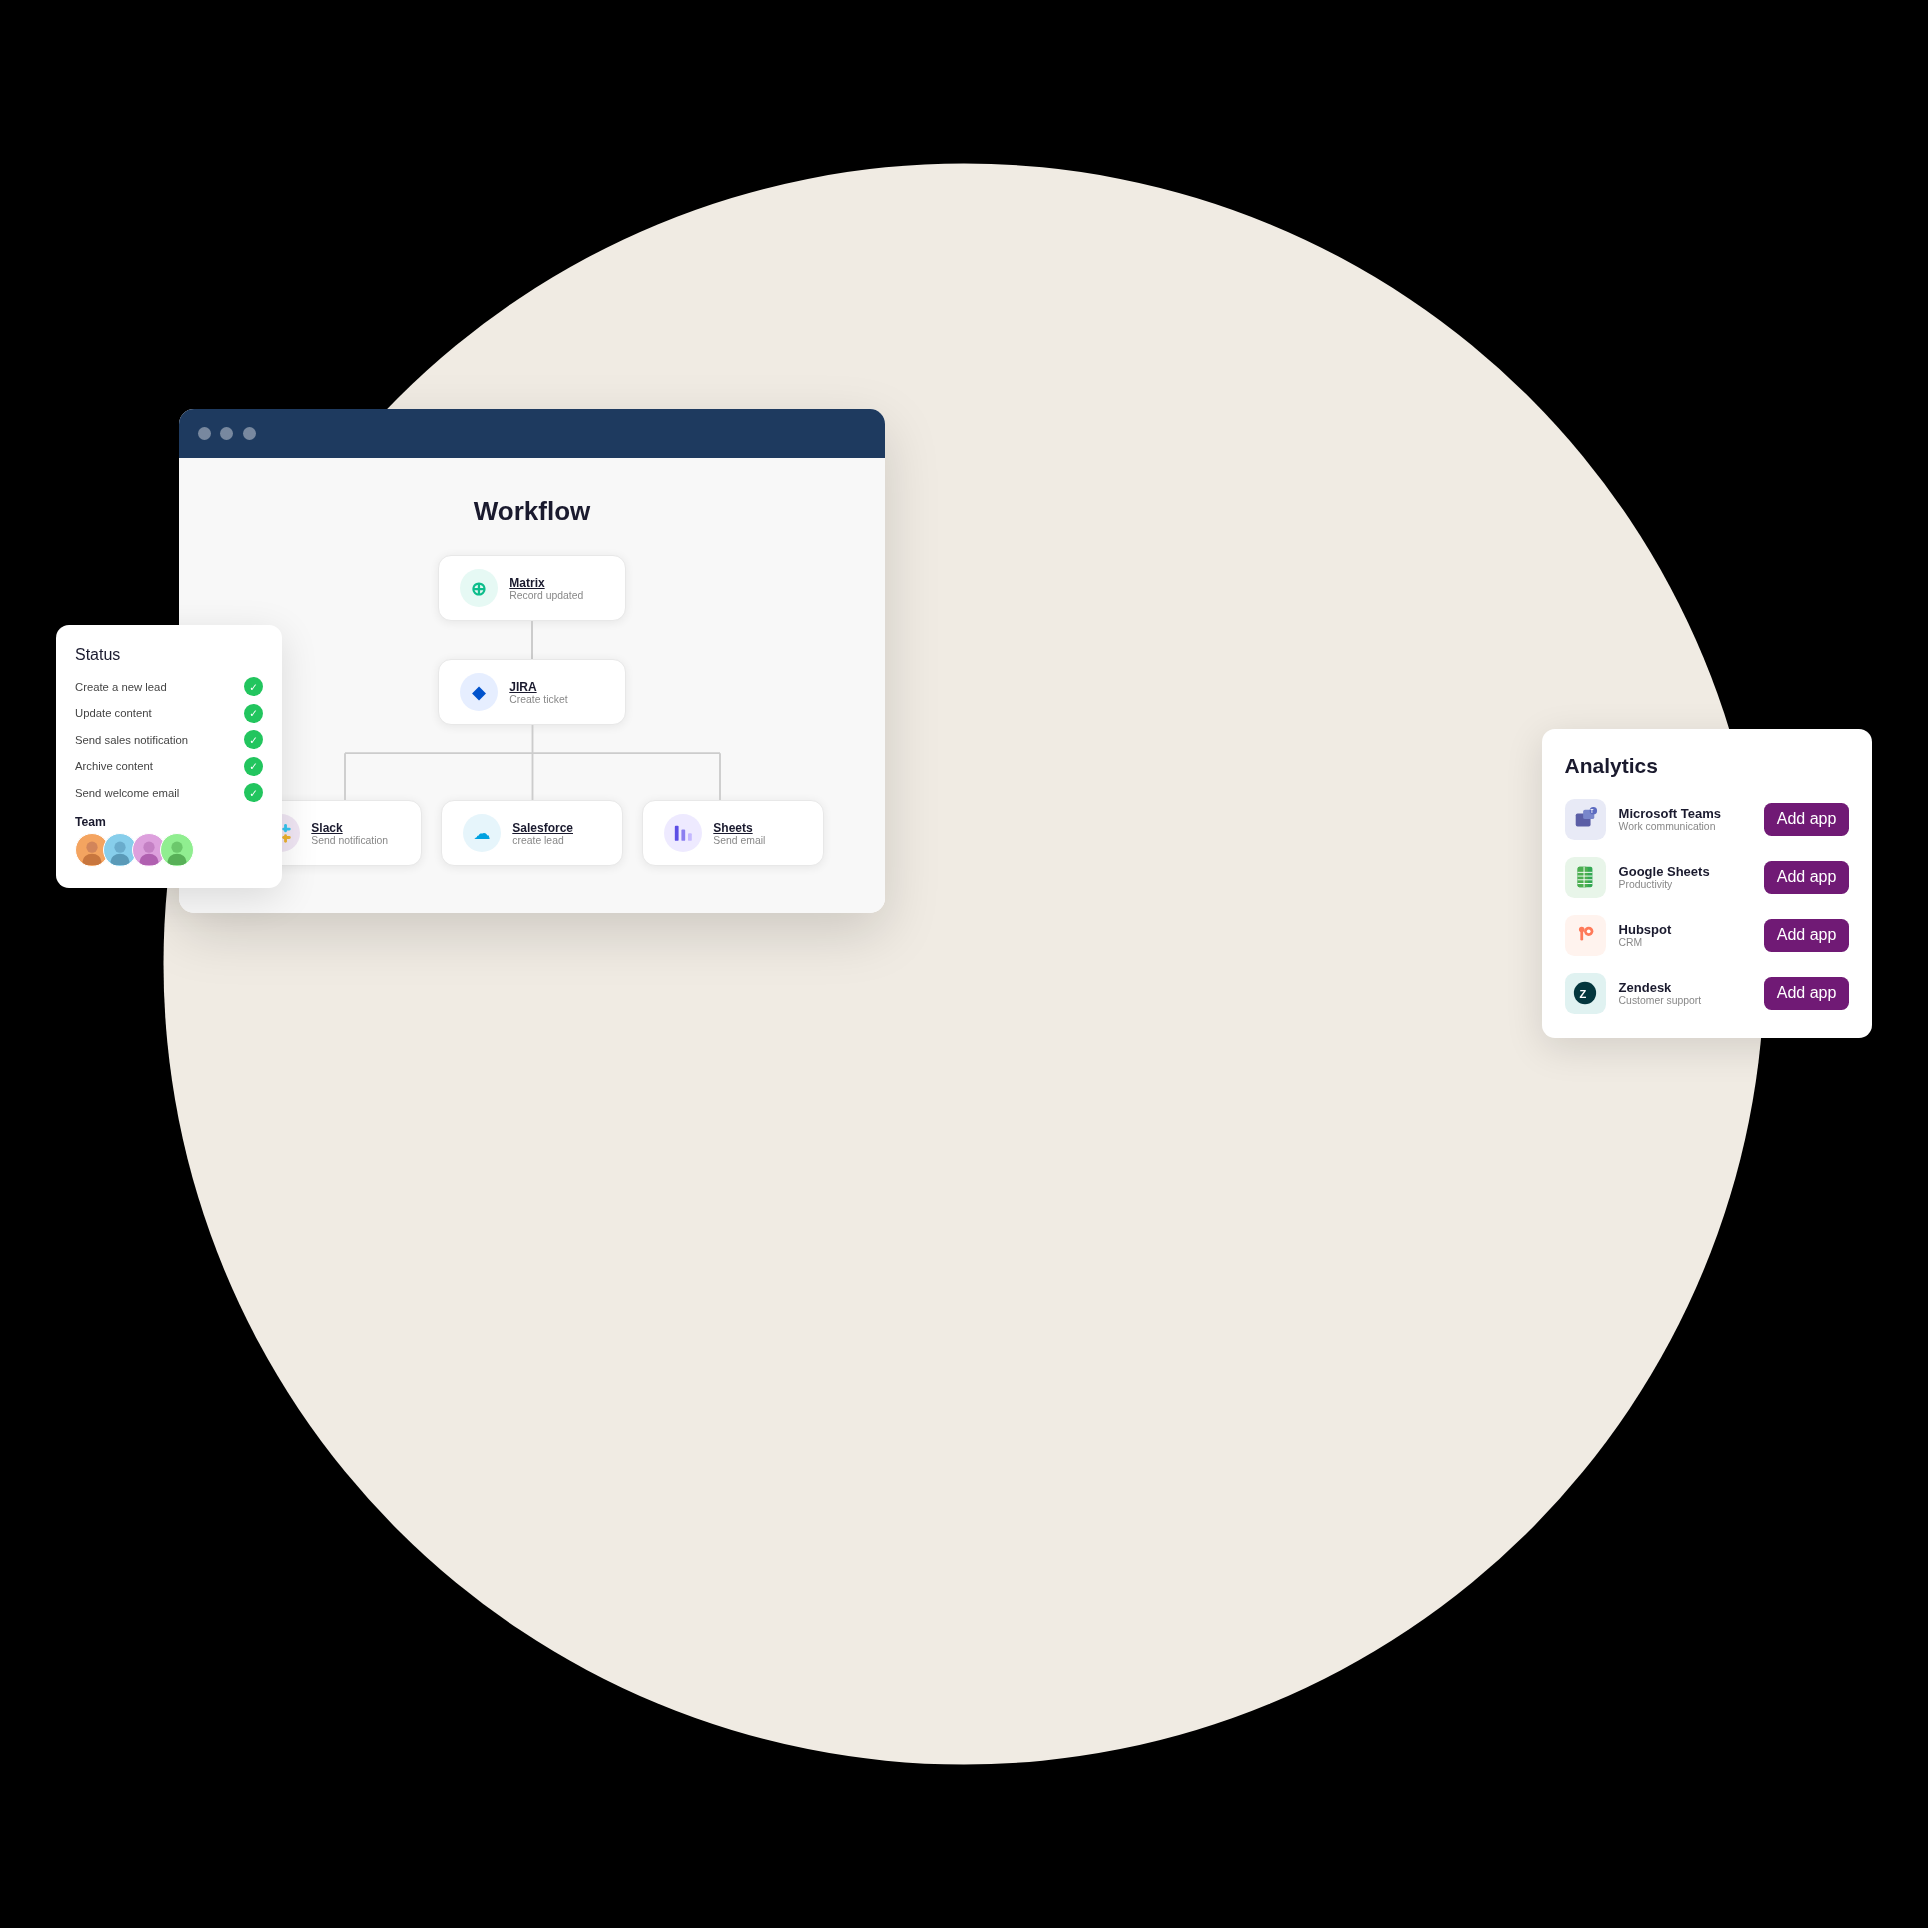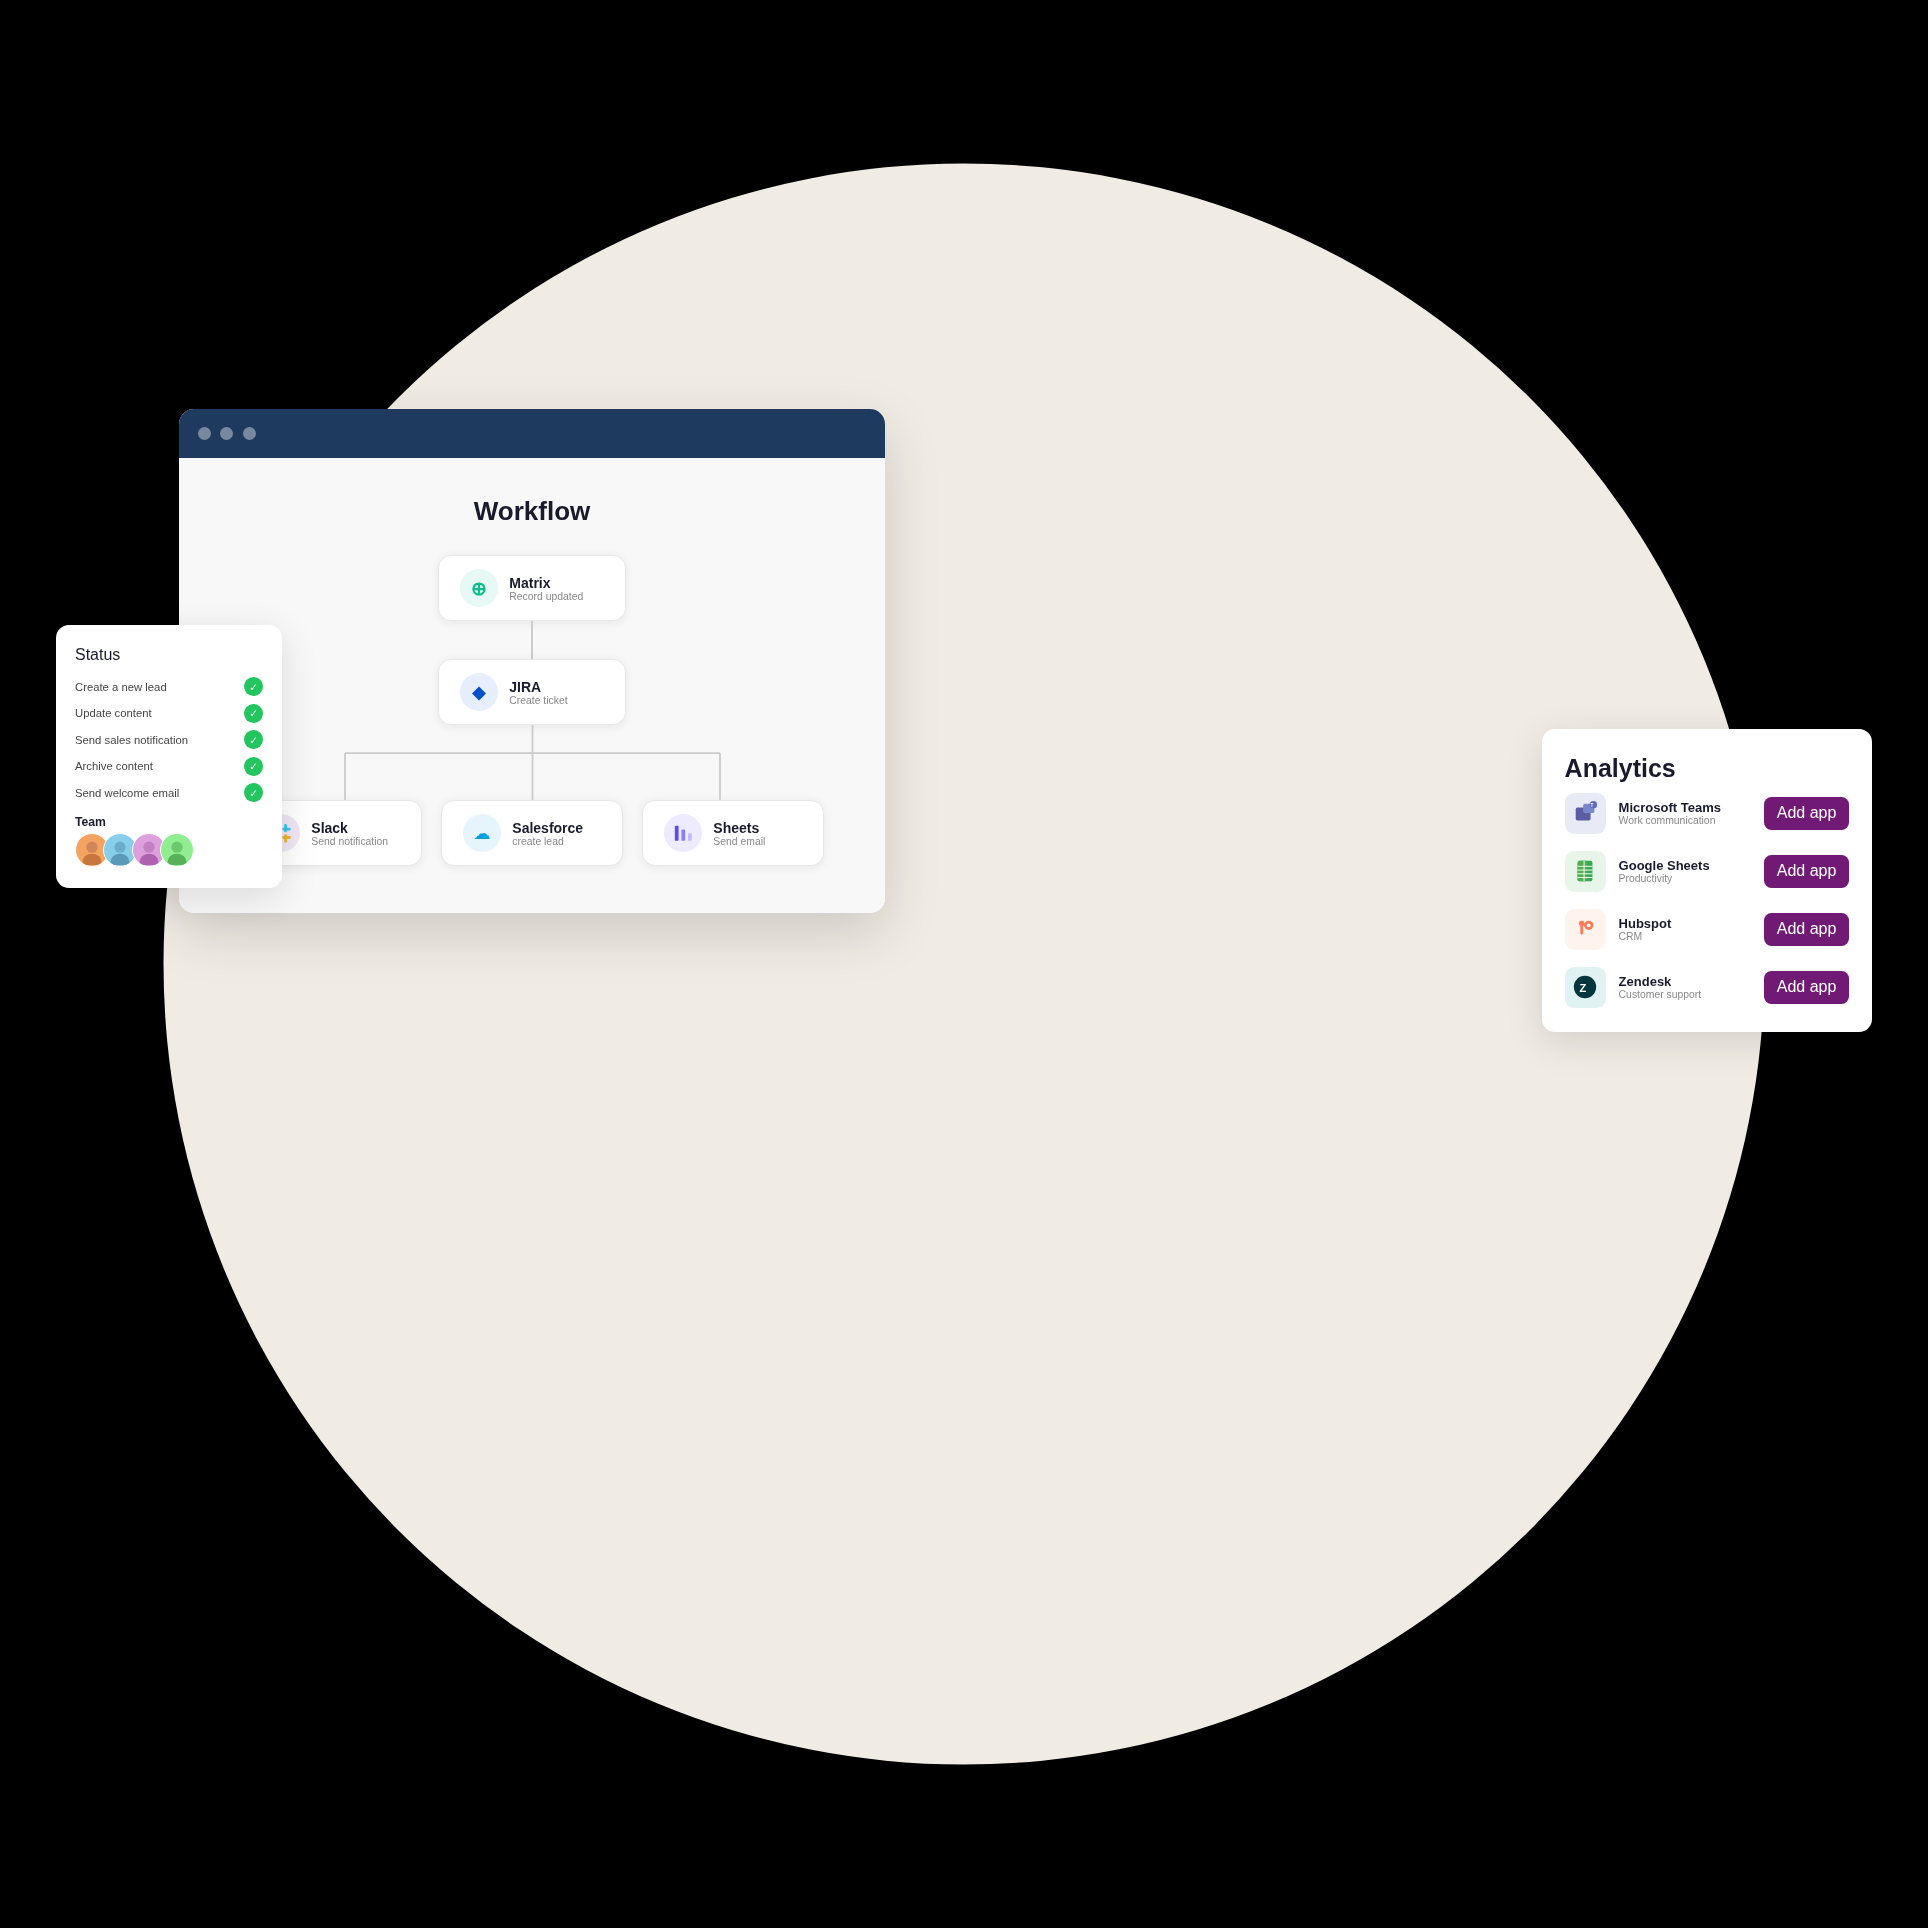--- a/index.html
+++ b/index.html
@@ -93,23 +93,24 @@
       height: 38px;
       border-radius: 50%;
       display: flex;
       align-items: center;
       justify-content: center;
       font-size: 17px;
       flex-shrink: 0;
     }
 
     .node-name {
-      font-size: 14px;
+      font-size: 12px;
       font-weight: 600;
       color: #1a1a2e;
+      text-decoration: underline;
     }
 
     .node-sub {
       font-size: 10.4px;
       color: #888;
     }
 
     .connector-line {
       width: 1.9px;
       height: 38px;
@@ -200,24 +201,24 @@
       right: 56px;
       width: 330px;
       background: #fff;
       border-radius: 13px;
       padding: 24.5px 22.6px;
       box-shadow: 0 9.4px 38px rgba(0,0,0,0.12);
       z-index: 10;
     }
 
     .analytics-title {
-      font-size: 25px;
+      font-size: 21px;
       font-weight: 700;
       color: #1a1a2e;
-      margin-bottom: 10px;
+      margin-bottom: 21px;
     }
 
     .analytics-item {
       display: flex;
       align-items: center;
       gap: 13px;
       margin-bottom: 17px;
     }
 
     .analytics-logo {

